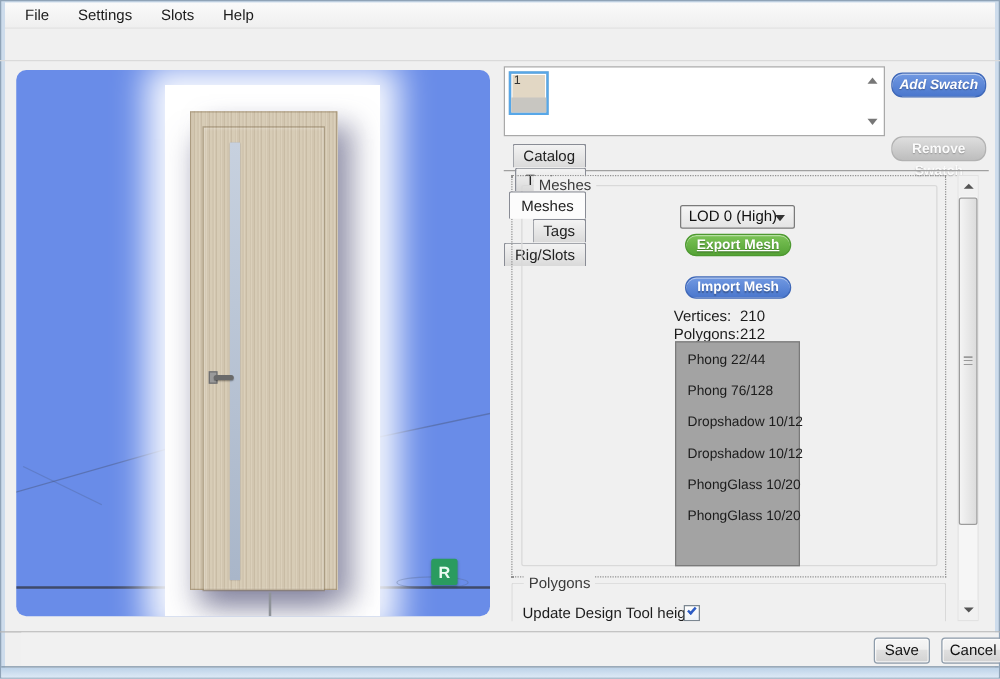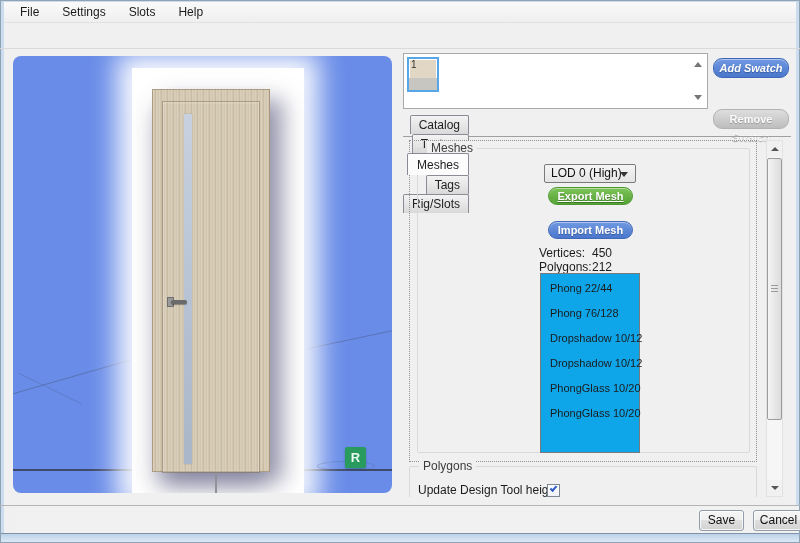--- a/index.html
+++ b/index.html
@@ -86,21 +86,21 @@
 
   #lod-select { position:absolute; left:126px; top:15px; width:92px; height:19px;
                 background:linear-gradient(#f5f5f5,#e4e4e4); border:1px solid #7a7a7a; border-radius:2px;
                 font-size:12px; color:#111; padding-left:6px; line-height:17px; }
   #lod-arrow { position:absolute; right:7px; top:7px; width:0; height:0;
                border-left:4px solid transparent; border-right:4px solid transparent; border-top:5px solid #333; }
   #export-mesh { position:absolute; left:130px; top:38px; width:85px; height:18px; line-height:16px; }
   #import-mesh { position:absolute; left:130px; top:72px; width:85px; height:18px; line-height:16px; }
   .stat-label { position:absolute; left:121px; font-size:12px; color:#1c1c1c; }
   .stat-value { position:absolute; left:174px; font-size:12px; color:#1c1c1c; }
-  #mesh-list { position:absolute; left:122px; top:124px; width:100px; height:180px; background:#0ea5e9;
+  #mesh-list { position:absolute; left:122px; top:124px; width:100px; height:180px; background:#a3a3a3;
                border:1px solid #7a7a7a; padding-top:2px; }
   .mesh-item { height:25px; line-height:25px; padding-left:9px; font-size:11px; color:#1c1c1c; white-space:nowrap; }
 
   #footprint-group { left:4px; top:329px; width:348px; height:40px; border-bottom:none; }
   #fp-row { position:absolute; left:8px; top:16px; font-size:12px; color:#1c1c1c; }
   #fp-check { position:absolute; left:137px; top:17px; width:13px; height:13px;
               background:linear-gradient(#fefefe,#eef2f7); border:1px solid #7c8791; }
   #fp-check .mark { position:absolute; left:2px; top:1px; width:7px; height:4px;
                     border-left:2px solid #2c5bc4; border-bottom:2px solid #2c5bc4; transform:rotate(-48deg); }
 
@@ -186,21 +186,21 @@
 
       <div id="lod-select">
         <span>LOD 0 (High)</span>
         <span id="lod-arrow"></span>
       </div>
 
       <div id="export-mesh" class="pill pill-green">Export Mesh</div>
       <div id="import-mesh" class="pill pill-blue">Import Mesh</div>
 
       <span class="stat-label" style="top:97px;">Vertices:</span>
-      <span class="stat-value" style="top:97px;">450</span>
+      <span class="stat-value" style="top:97px;">210</span>
       <span class="stat-label" style="top:111px;">Polygons:</span>
       <span class="stat-value" style="top:111px;">212</span>
 
       <div id="mesh-list">
 
       <div class="mesh-item">Phong 22/44</div>
           <div class="mesh-item">Phong 76/128</div>
           <div class="mesh-item">Dropshadow 10/12</div>
           <div class="mesh-item">Dropshadow 10/12</div>
           <div class="mesh-item">PhongGlass 10/20</div>

